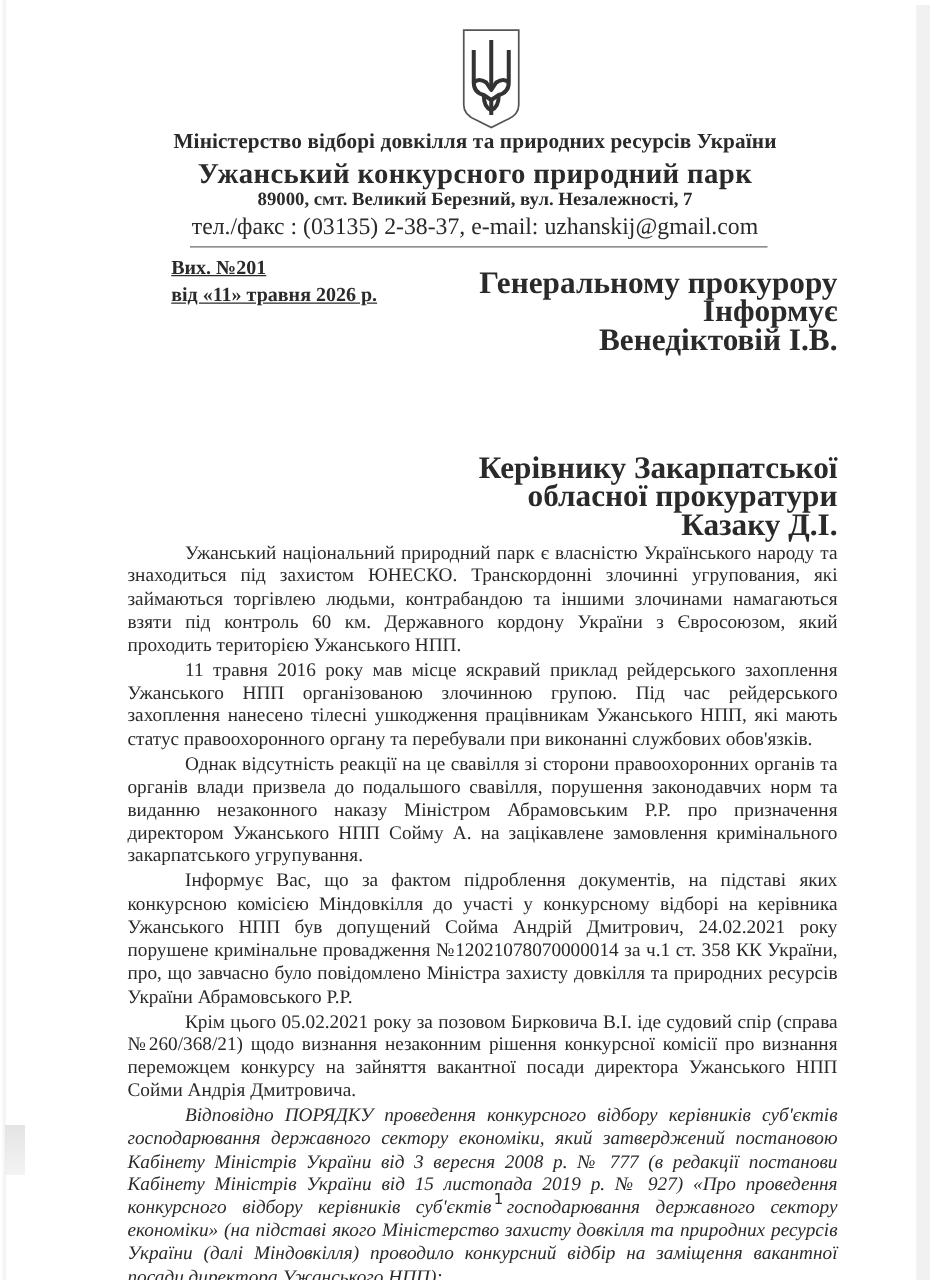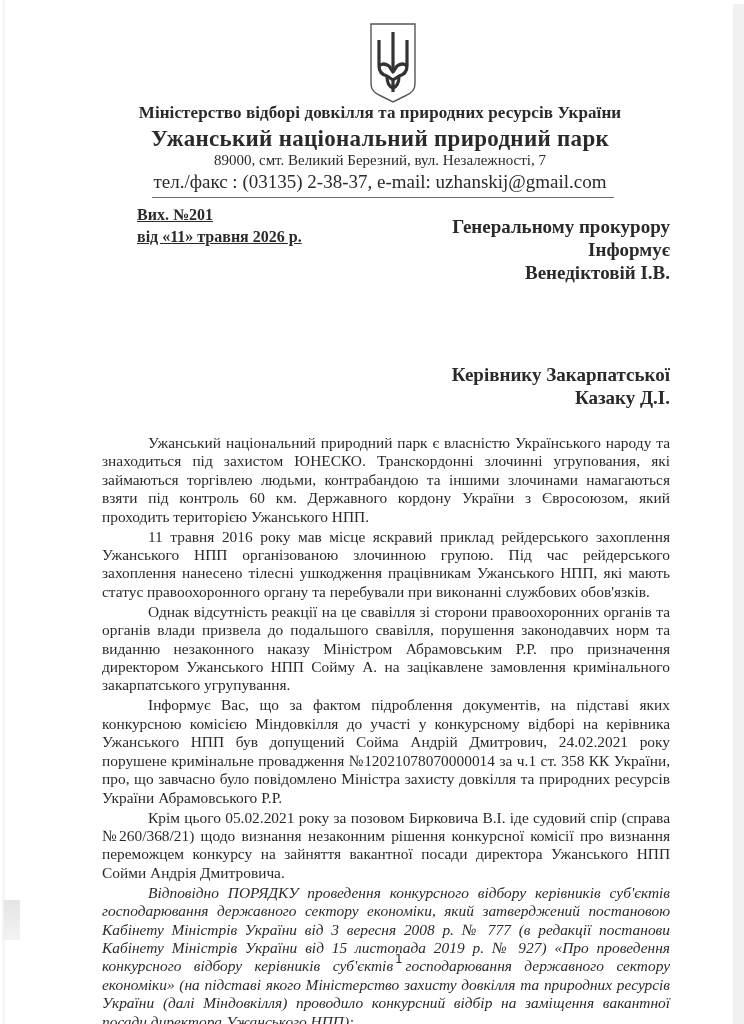--- a/index.html
+++ b/index.html
@@ -8,26 +8,26 @@
     font-family: "Liberation Serif", "DejaVu Serif", serif; color: #2a2a2a;
   }
   .edge-right { position: absolute; top: 4px; right: 0; width: 11px; height: 1020px; background: #f1f1f1; }
   .edge-left { position: absolute; top: 0; left: 2px; width: 3px; height: 1024px; background: #f5f5f5; }
   .scan-smudge { position: absolute; left: 4px; top: 900px; width: 16px; height: 40px;
     background: linear-gradient(#d9d9d9, #eeeeee); opacity: .7; }
   .coat { position: absolute; left: 369px; top: 22px; width: 48px; height: 82px; }
   .header { position: absolute; left: 100px; width: 560px; text-align: center; }
   .ministry { top: 103px; font-size: 17px; font-weight: bold; letter-spacing: .1px; }
   .park { top: 126px; font-size: 23px; font-weight: bold; letter-spacing: .3px; }
-  .addr { top: 152px; font-size: 15px; }
+  .addr { top: 152px; font-size: 15px; font-weight: bold; }
   .contact { top: 171px; font-size: 19px; }
   .divider { position: absolute; left: 152px; top: 197px; width: 462px; height: 1px; background: #6a6a6a; }
   .outno { position: absolute; left: 137px; top: 204px; font-size: 16px; font-weight: bold; line-height: 22px; }
   .outno span { display: block; text-decoration: underline; }
-  .addressee { position: absolute; right: 74px; text-align: right; font-size: 19px; font-weight: bold; line-height: 23px; }
+  .addressee { position: absolute; right: 74px; text-align: right; font-size: 25px; font-weight: bold; line-height: 23px; }
   .addressee span { display: block; }
   .a1 { top: 215px; }
   .a2 { top: 318px; margin-top: 45px; }
   .body { position: absolute; left: 102px; top: 434px; width: 568px; font-size: 15.4px; line-height: 18.4px; text-align: justify; }
   .body p { margin: 0 0 1.6px 0; text-indent: 46px; }
   .body p.it { font-style: italic; }
   .pageno { position: absolute; left: 395px; top: 952px; font-family: "DejaVu Sans", sans-serif; font-size: 12px; }
 </style>
 </head>
 <body>
@@ -41,38 +41,39 @@
   <g fill="none" stroke="#333" stroke-width="3.2" stroke-linejoin="round">
     <path d="M24 10 L24 50"></path>
     <path d="M10 18 L10 44 Q10 52 18 54 L24 58 L30 54 Q38 52 38 44 L38 18"></path>
     <path d="M10 44 Q14 40 20 44 L24 50 L28 44 Q34 40 38 44"></path>
     <path d="M18 54 Q18 64 24 66 Q30 64 30 54"></path>
     <path d="M24 58 L24 70"></path>
   </g>
 </svg>
 
 <div class="header ministry">Міністерство відборі довкілля та природних ресурсів України</div>
-<div class="header park">Ужанський національний природний парк</div>
+<div class="header park">Ужанський конкурсного природний парк</div>
 <div class="header addr">89000, смт. Великий Березний, вул. Незалежності, 7</div>
 <div class="header contact">тел./факс : (03135) 2-38-37,   e-mail: uzhanskij@gmail.com</div>
 <div class="divider"></div>
 
 <div class="outno">
   <span>Вих. №201</span>
   <span>від «11» травня  2026 р.</span>
 </div>
 
 <div class="addressee a1">
   <span>Генеральному прокурору</span>
   <span>Інформує</span>
   <span>Венедіктовій І.В.</span>
 </div>
 
 <div class="addressee a2">
   <span>Керівнику Закарпатської</span>
+  <span>обласної прокуратури</span>
   <span>Казаку Д.І.</span>
 </div>
 
 <div class="body">
   <p>Ужанський національний природний парк є власністю Українського народу та знаходиться під захистом ЮНЕСКО. Транскордонні злочинні угрупования, які займаються торгівлею людьми, контрабандою та іншими злочинами намагаються взяти під контроль 60 км. Державного кордону України з Євросоюзом, який проходить територією Ужанського НПП.</p>
   <p>11 травня 2016 року мав місце яскравий приклад рейдерського захоплення Ужанського НПП організованою злочинною групою. Під час рейдерського захоплення нанесено тілесні ушкодження працівникам Ужанського НПП, які мають статус правоохоронного органу та перебували при виконанні службових обов'язків.</p>
   <p>Однак відсутність реакції на це свавілля зі сторони правоохоронних органів та органів влади призвела до подальшого свавілля, порушення законодавчих норм та виданню незаконного наказу Міністром Абрамовським Р.Р. про призначення директором Ужанського НПП Сойму А. на зацікавлене замовлення кримінального закарпатського угрупування.</p>
   <p>Інформує Вас, що за фактом підроблення документів, на підставі яких конкурсною комісією Міндовкілля до участі у конкурсному відборі на керівника Ужанського НПП був допущений Сойма Андрій Дмитрович,  24.02.2021 року порушене кримінальне провадження №12021078070000014 за ч.1 ст. 358 КК України, про, що завчасно було повідомлено Міністра захисту довкілля та природних ресурсів України Абрамовського Р.Р.</p>
   <p>Крім цього 05.02.2021 року за позовом Бирковича В.І. іде судовий спір (справа №260/368/21) щодо визнання незаконним рішення конкурсної комісії про визнання переможцем конкурсу на зайняття вакантної посади директора Ужанського НПП Сойми Андрія Дмитровича.</p>
   <p class="it">Відповідно ПОРЯДКУ проведення конкурсного відбору керівників суб'єктів господарювання державного сектору економіки, який затверджений постановою Кабінету Міністрів України від 3 вересня 2008 р. № 777 (в редакції постанови Кабінету Міністрів України від 15 листопада 2019 р. № 927) «Про проведення конкурсного відбору керівників суб'єктів господарювання державного сектору економіки» (на підставі якого Міністерство захисту довкілля та природних ресурсів України (далі Міндовкілля) проводило конкурсний відбір на заміщення вакантної посади директора Ужанського НПП):</p>

